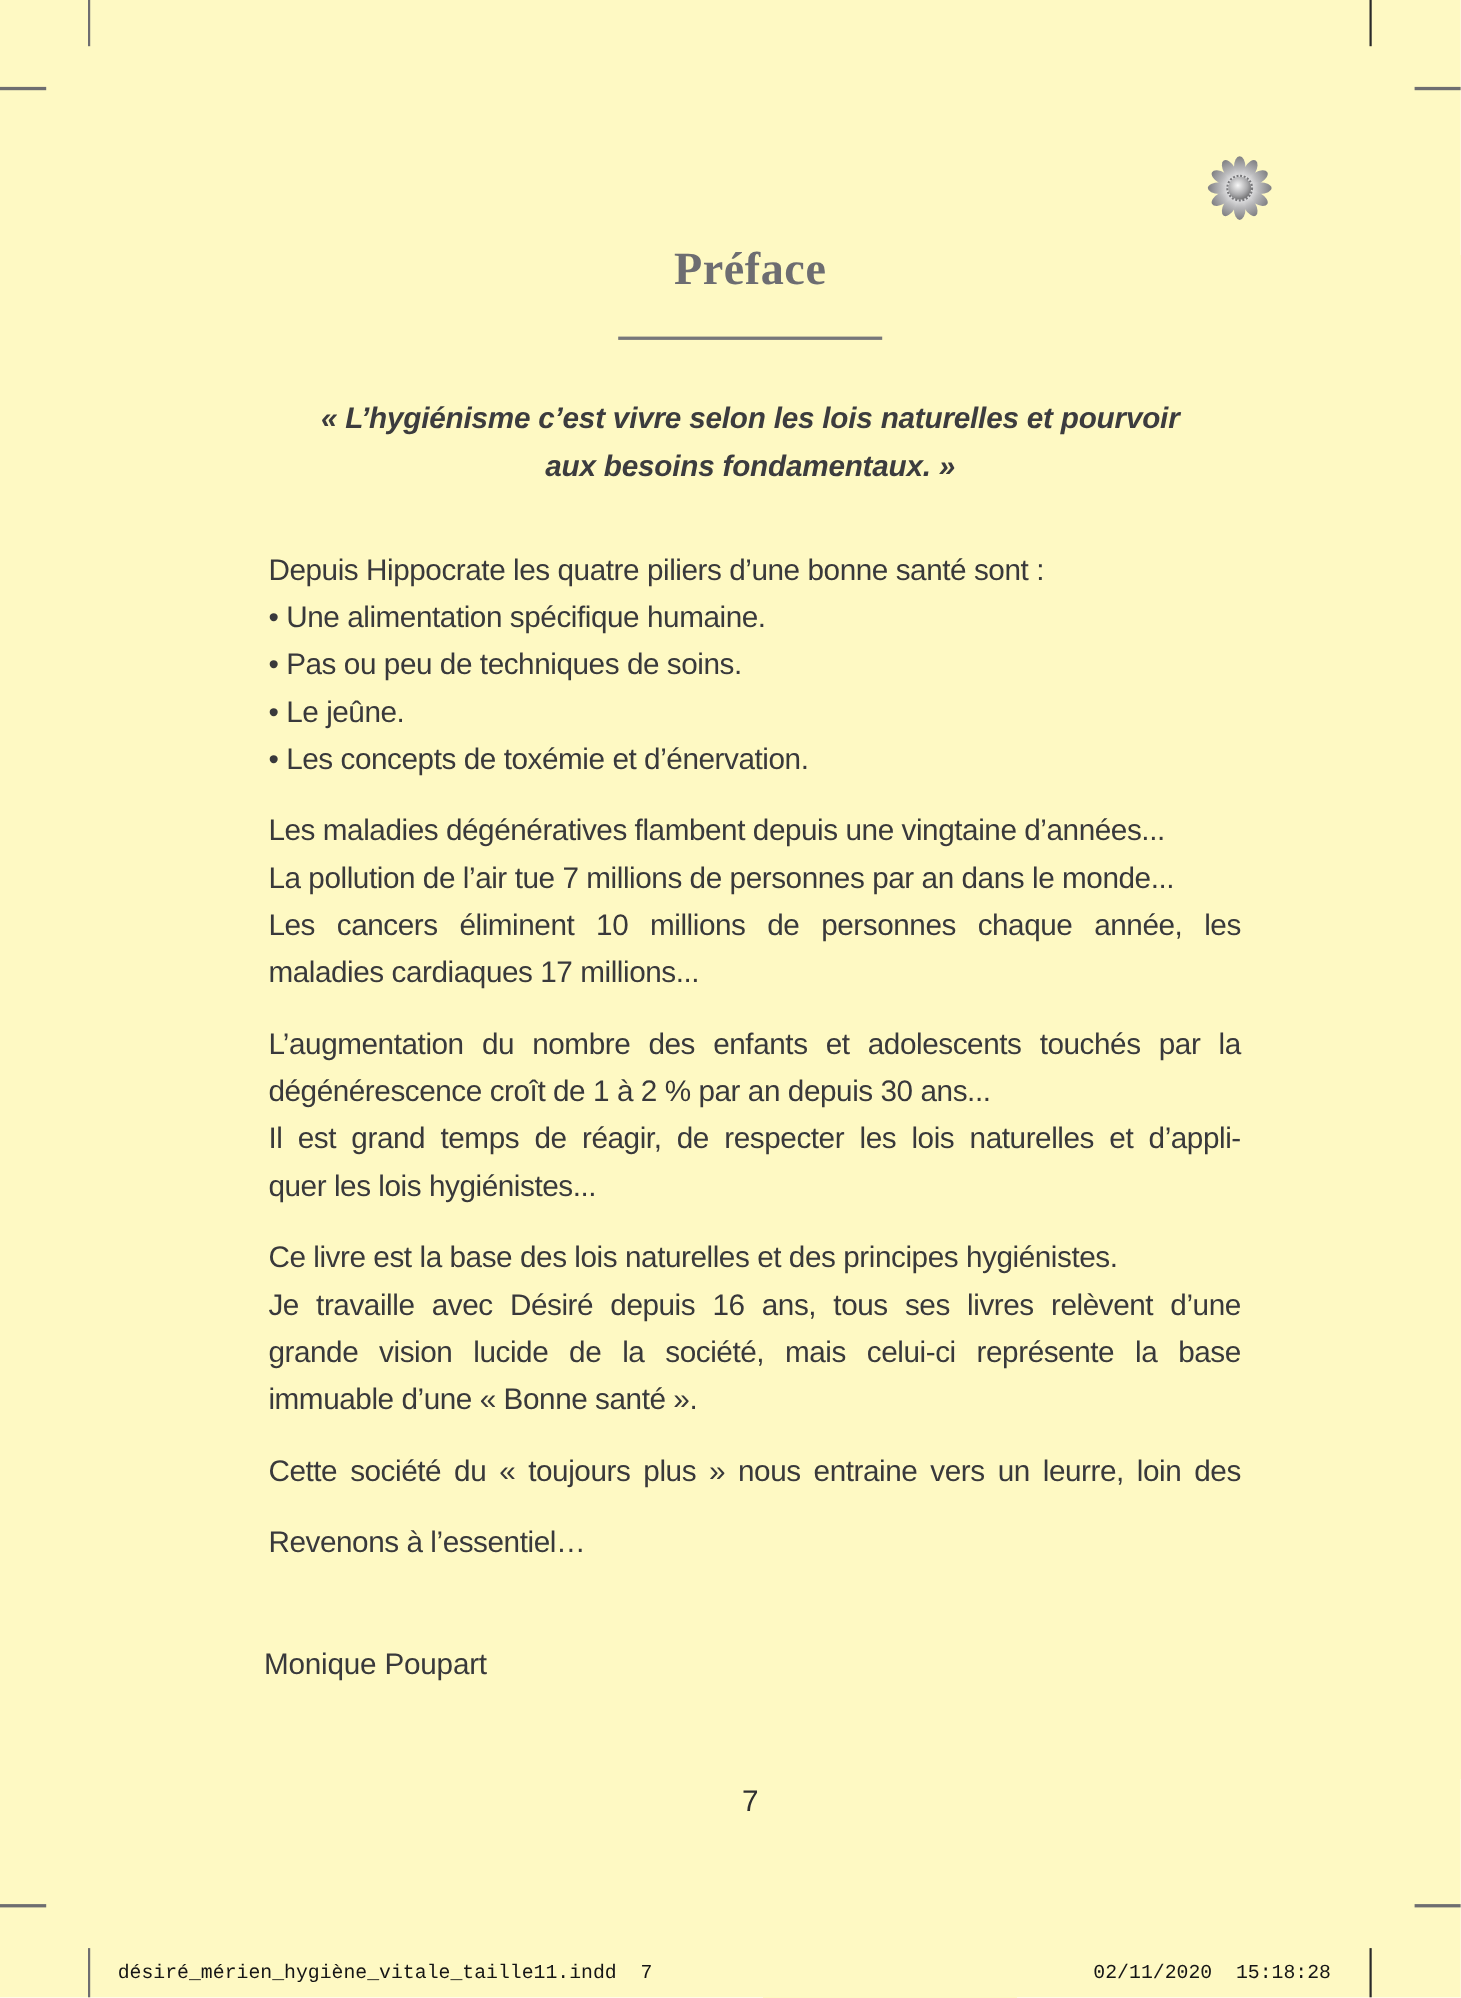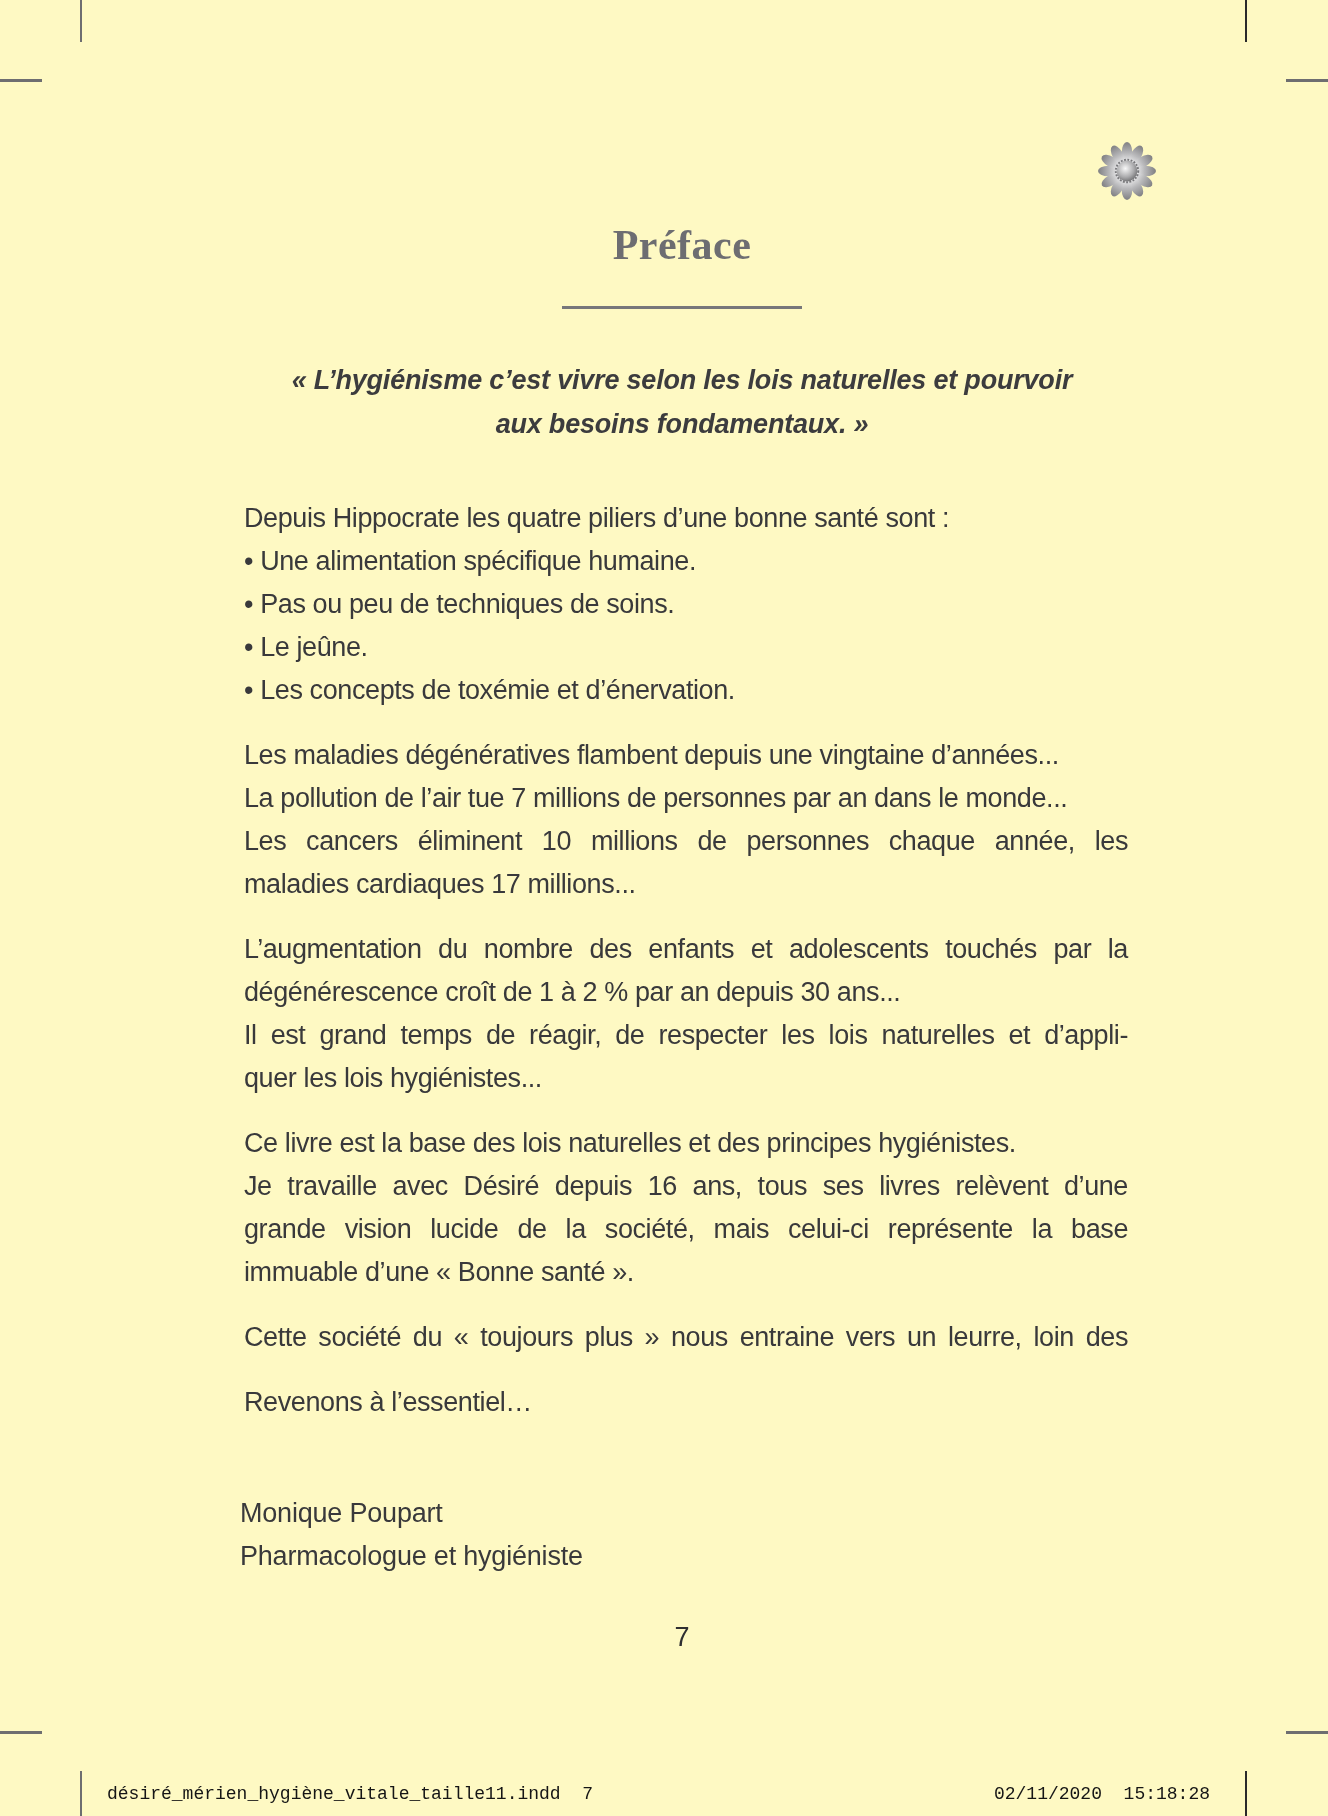--- a/index.html
+++ b/index.html
@@ -132,21 +132,20 @@
     <div class="para">
       <div class="bline just">Cette société du « toujours plus » nous entraine vers un leurre, loin des</div>
     </div>
     <div class="para">
       <div class="bline">Revenons à l’essentiel…</div>
     </div>
   </div>
 
   <div class="signature">
     <div>Monique Poupart</div>
-    <div>Pharmacologue et hygiéniste</div>
   </div>
 
   <div class="folio">7</div>
 
   <div class="slug left">désiré_mérien_hygiène_vitale_taille11.indd  7</div>
   <div class="slug right">02/11/2020  15:18:28</div>
 
 </div>
 
 </body></html>

